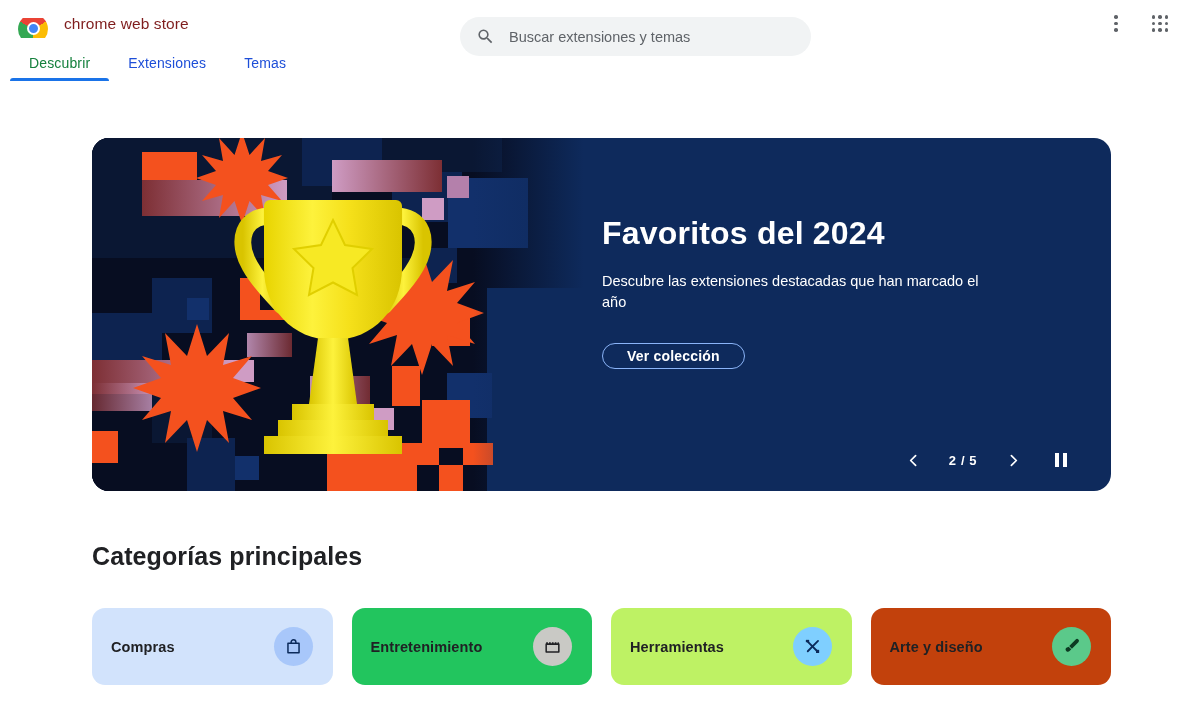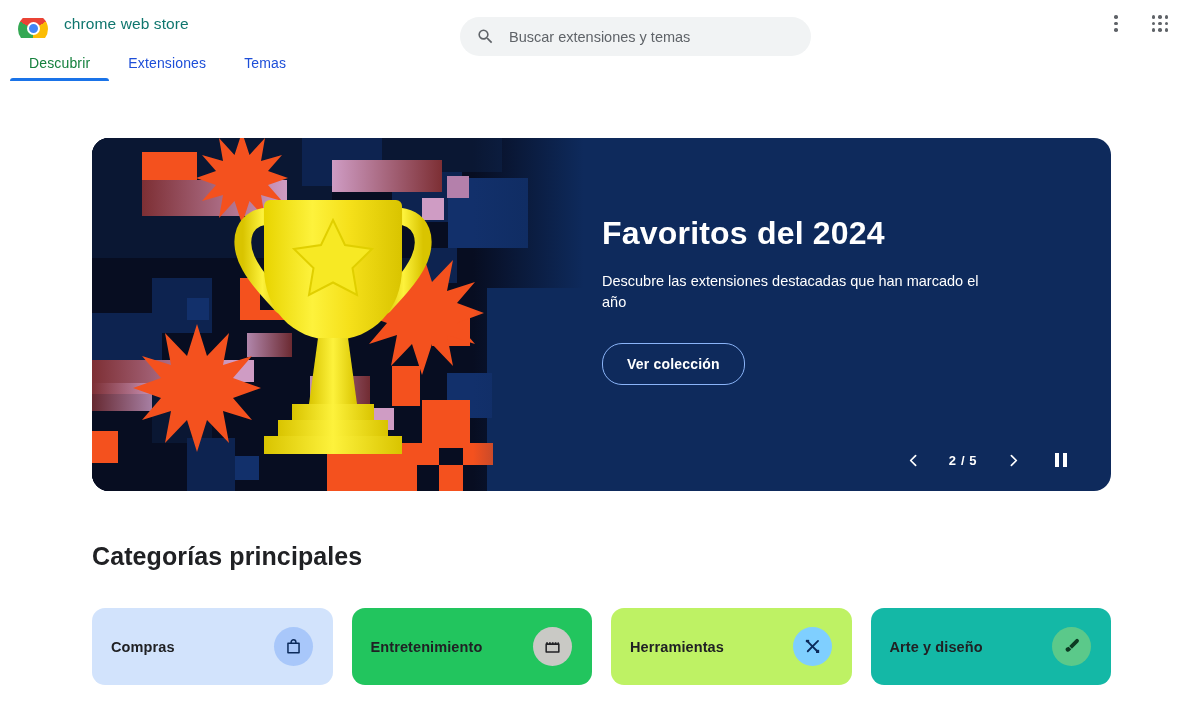--- a/index.html
+++ b/index.html
@@ -58,21 +58,21 @@
   .chrome-logo .hub {
     position: absolute;
     left: 10.5px; top: 12.5px;
     width: 13px; height: 13px;
     border-radius: 50%;
     background: #4285f4;
     border: 2px solid #ffffff;
   }
   .brand-title {
     font-size: 15.5px;
-    color: #0f766e;
+    color: #7f1d1d;
     letter-spacing: .1px;
     white-space: nowrap;
   }
 
   .search-wrap {
     position: absolute;
     left: 460px;
     top: 17px;
     width: 351px;
     height: 39px;
@@ -198,21 +198,21 @@
     font-size: 14.5px;
     line-height: 21px;
     margin: 0 0 30px 0;
     font-weight: 400;
     max-width: 392px;
   }
   .hero-cta {
     display: inline-flex;
     align-items: center;
     justify-content: center;
-    height: 42px;
+    height: 26px;
     padding: 0 24px;
     border: 1px solid #8ab4f8;
     color: #ffffff;
     background: transparent;
     border-radius: 20px;
     font-size: 14px;
     font-weight: bold;
     font-family: "Liberation Sans", sans-serif;
     cursor: pointer;
     letter-spacing: .2px;
@@ -499,21 +499,21 @@
     <span class="cat-icon" style="background:#7fcfff">
       <svg width="19" height="19" viewBox="0 0 24 24">
         <path fill="none" stroke="#0b2a5b" stroke-width="2.3" stroke-linecap="round" d="M5 5 L18 18"></path>
         <path fill="none" stroke="#0b2a5b" stroke-width="2.3" stroke-linecap="round" d="M19 5 L6 18"></path>
         <path fill="#0b2a5b" d="M3.6 3.6 h4.2 v3 h-4.2 Z"></path>
         <path fill="#0b2a5b" d="M16.4 16.2 h4 v4 h-4 Z"></path>
       </svg>
     </span>
   </div>
 
-  <div class="cat-card" style="background:#14b8a6">
+  <div class="cat-card" style="background:#c2410c">
     <span class="cat-label">Arte y diseño</span>
     <span class="cat-icon" style="background:#5bc98a">
       <svg width="19" height="19" viewBox="0 0 24 24">
         <path fill="#0d3a22" d="M17.3 3.2 a2.4 2.4 0 0 1 3.4 3.4 l-8.2 8.2 l-3.4 -3.4 Z"></path>
         <path fill="#0d3a22" d="M8.3 12.2 l3.4 3.4 l-2.1 2.1 a3 3 0 0 1 -4.6 -3.8 Z"></path>
       </svg>
     </span>
   </div>
 
 </div>

